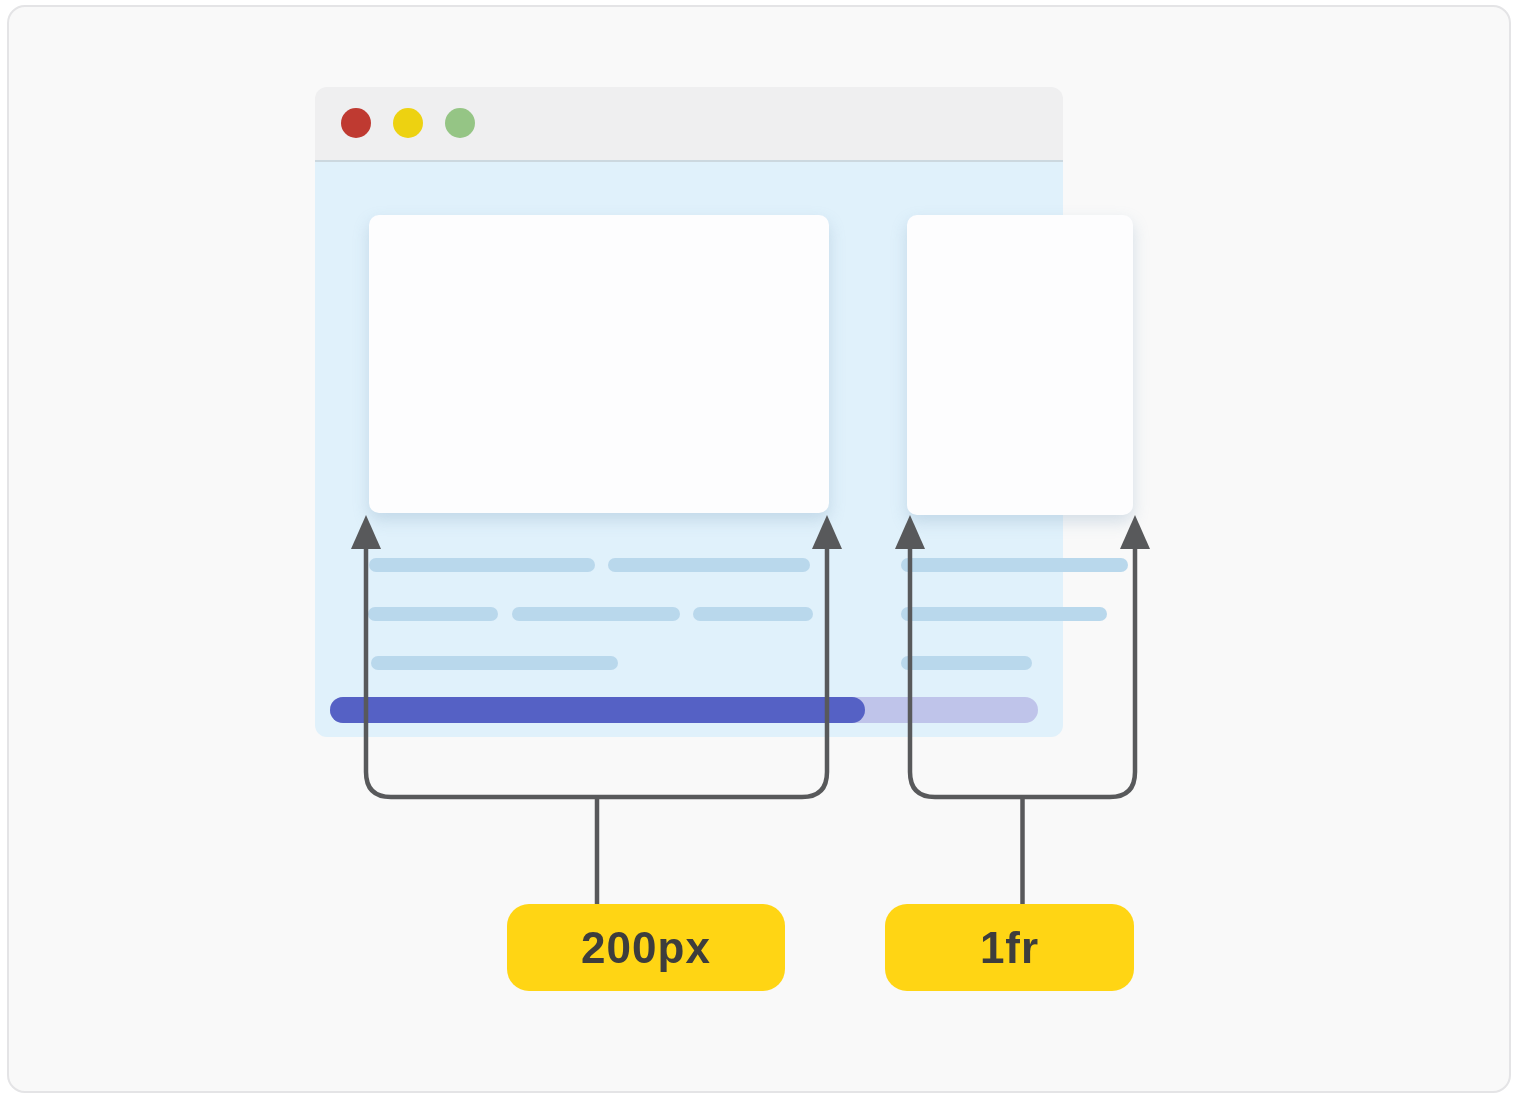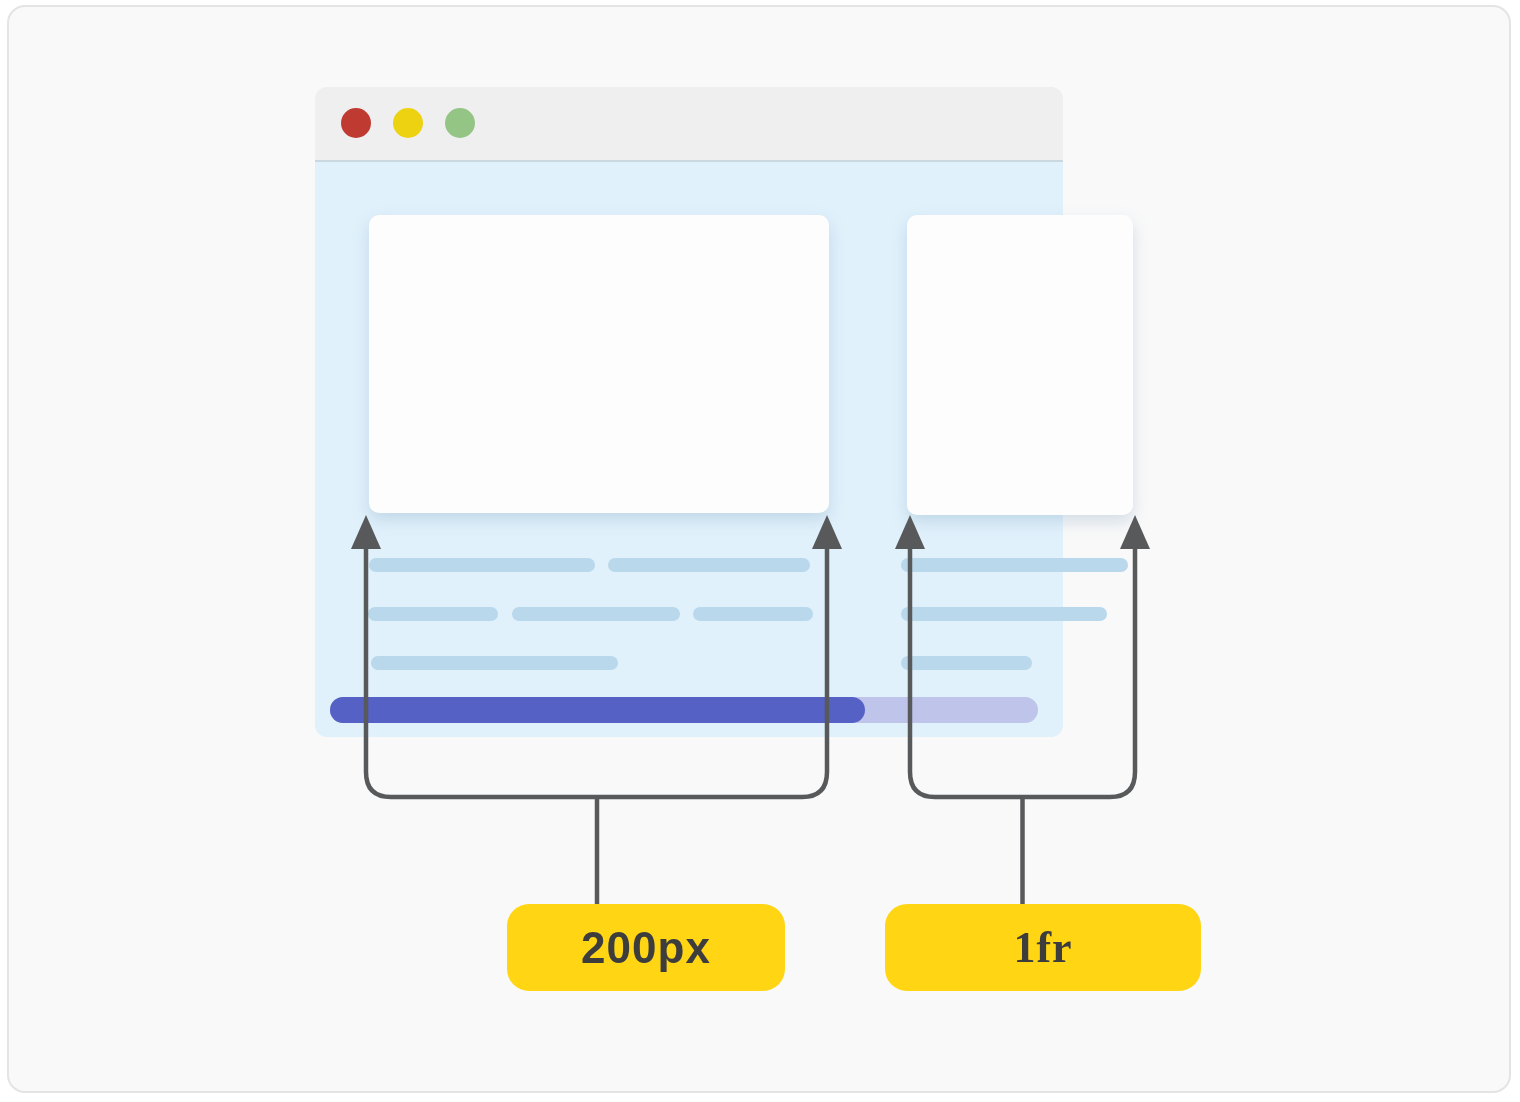--- a/index.html
+++ b/index.html
@@ -27,21 +27,21 @@
   .progress-fill{position:absolute;left:0;top:0;width:535px;height:26px;
     border-radius:13px;background:#5561c5;}
 
   
   .overlay{position:absolute;left:0;top:0;z-index:5;pointer-events:none;}
 
   .dim-label{position:absolute;top:904px;height:87px;background:#ffd514;border-radius:22px;
     display:flex;align-items:center;justify-content:center;
     font-size:44px;font-weight:600;letter-spacing:1px;color:#3d3d3d;z-index:6;}
   .dim-label-1{left:459px;width:278px;margin-left:48px;}
-  .dim-label-2{left:885px;width:316px;font-family:Liberation Serif, serif;}
+  .dim-label-2{left:885px;width:249px;}
 </style>
 </head>
 <body>
 
 <div class="stage">
 
   <div class="outer-panel"></div>
 
   <div class="browser-window">
 

